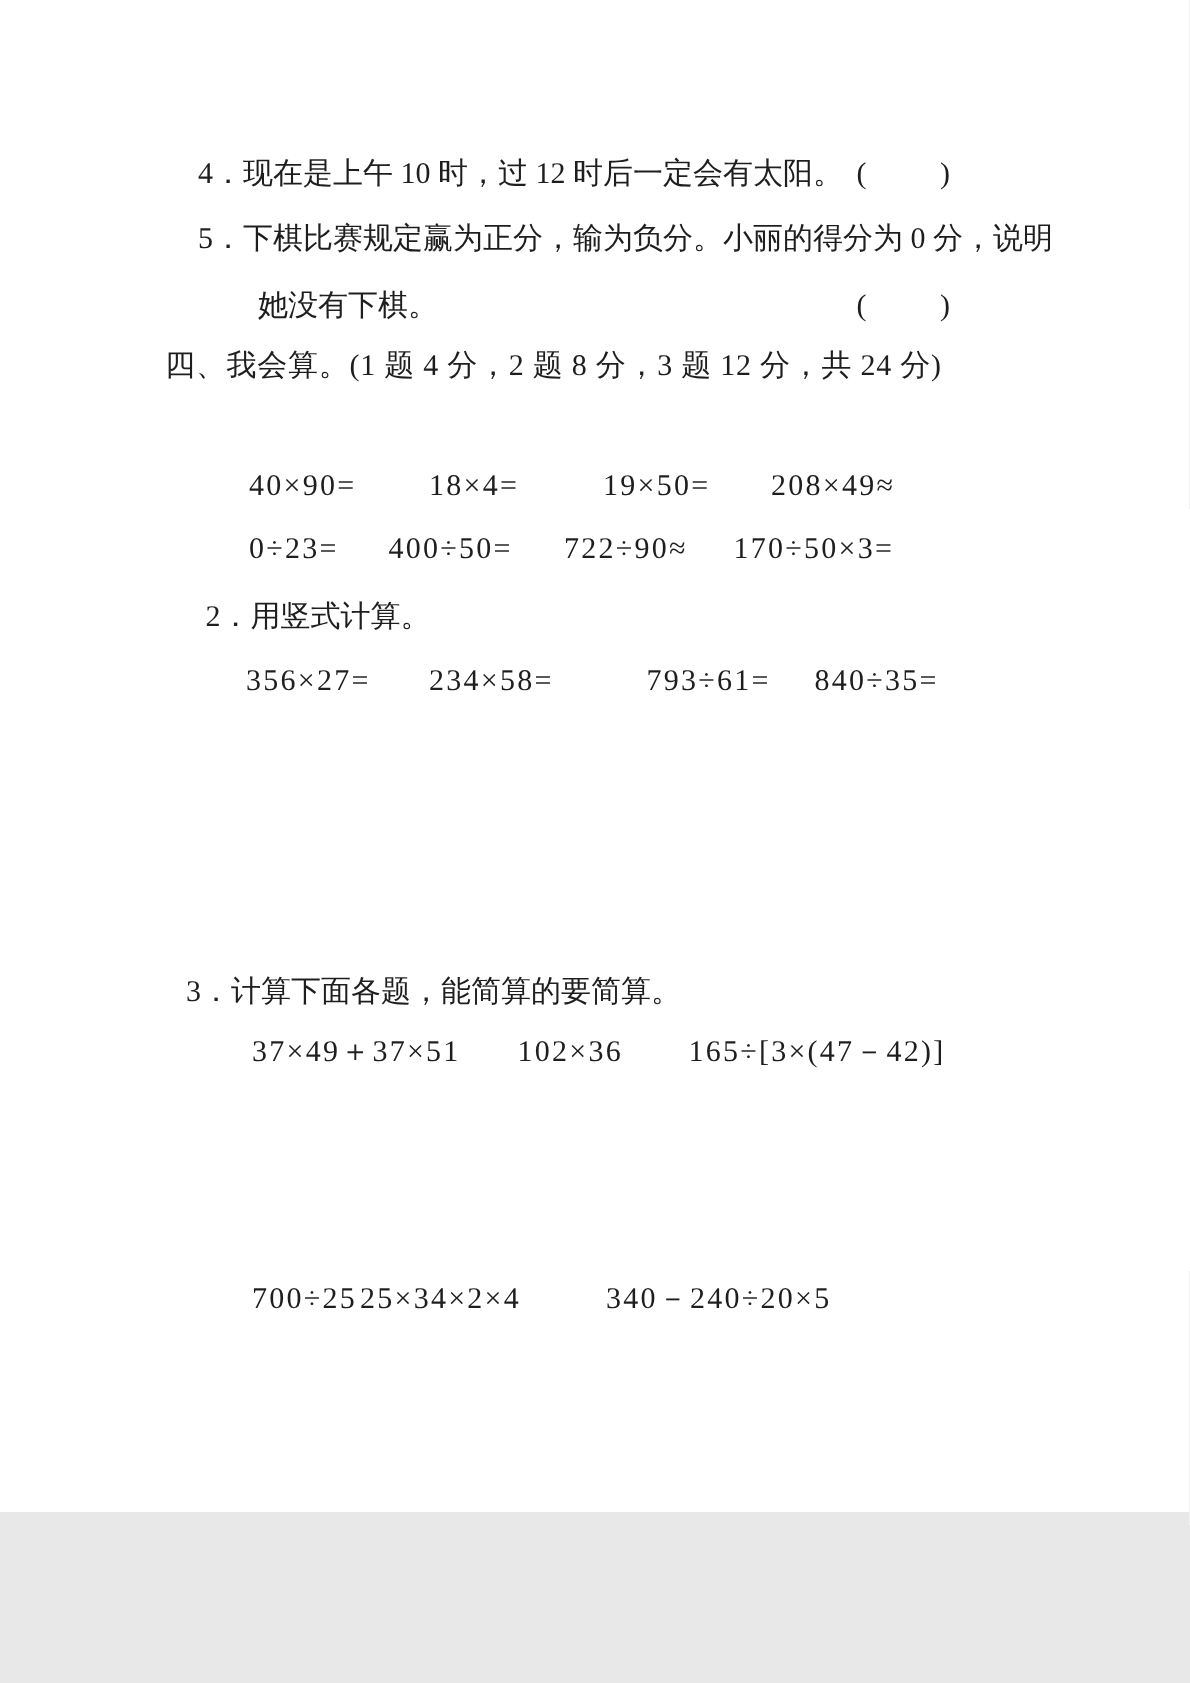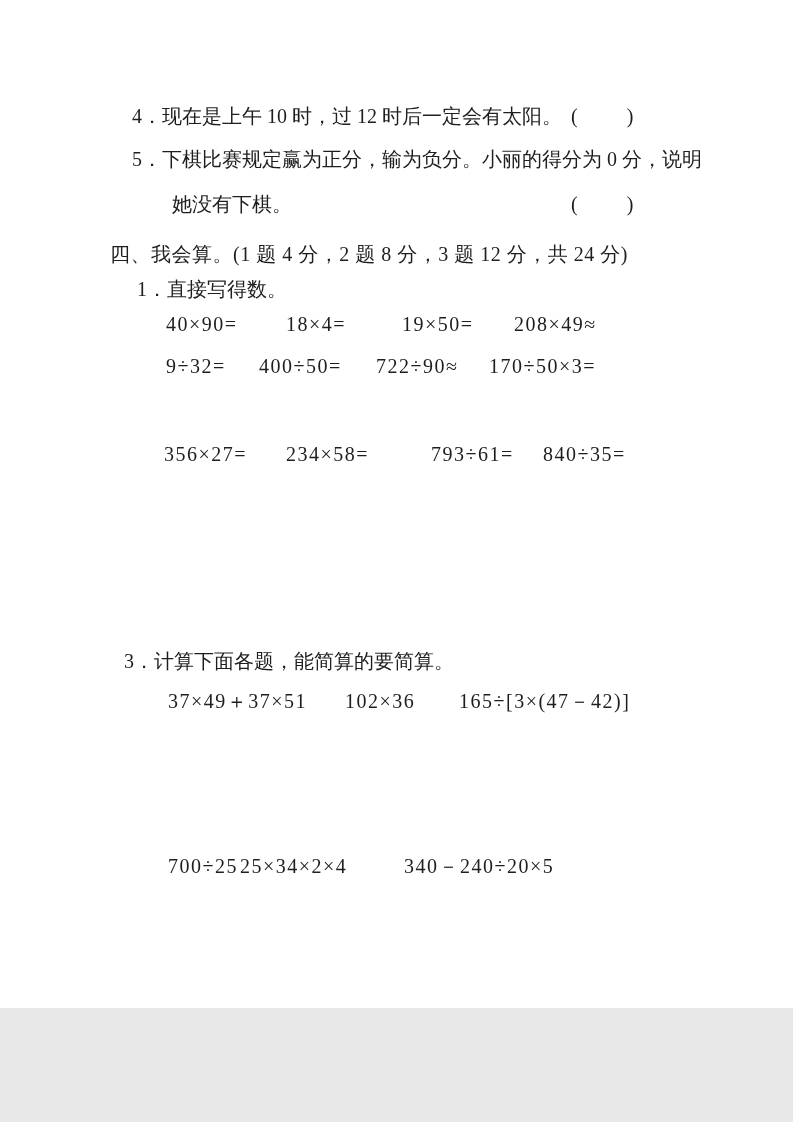--- a/index.html
+++ b/index.html
@@ -10,46 +10,46 @@
     background:#ffffff;
     font-family:"Liberation Serif","DejaVu Serif",serif;
     color:#1e1e1e;
     font-size:20px;
     line-height:24px;
     overflow:hidden;
   }
   .abs{position:absolute;white-space:pre;}
   .expr{letter-spacing:1.5px;}
   .paren{letter-spacing:3px;}
-  .heading{letter-spacing:0.5px;margin-top:10px;}
+  .heading{letter-spacing:0.5px;}
 </style>
 </head>
 <body>
 
 <div class="page">
 
   <div class="abs" style="left:132px;top:104px"><span>4．</span><span>现在是上午 10 时，过 12 时后一定会有太阳。</span></div>
   <div class="abs paren" style="left:571px;top:104px">(　　)</div>
 
   <div class="abs" style="left:132px;top:147px"><span>5．</span><span>下棋比赛规定赢为正分，输为负分。小丽的得分为 0 分，说明</span></div>
   <div class="abs" style="left:172px;top:192px">她没有下棋。</div>
   <div class="abs paren" style="left:571px;top:192px">(　　)</div>
 
   <div class="abs heading" style="left:110px;top:232px">四、我会算。(1 题 4 分，2 题 8 分，3 题 12 分，共 24 分)</div>
 
-  <div class="abs" style="left:137px;top:277px">1．直接写得数。</div>
   <div class="abs expr" style="left:166px;top:312px">40×90=</div>
   <div class="abs expr" style="left:286px;top:312px">18×4=</div>
   <div class="abs expr" style="left:402px;top:312px">19×50=</div>
   <div class="abs expr" style="left:514px;top:312px">208×49≈</div>
-  <div class="abs expr" style="left:166px;top:354px">9÷32=</div>
+  <div class="abs expr" style="left:166px;top:354px">0÷23=</div>
   <div class="abs expr" style="left:259px;top:354px">400÷50=</div>
   <div class="abs expr" style="left:376px;top:354px">722÷90≈</div>
   <div class="abs expr" style="left:489px;top:354px">170÷50×3=</div>
 
+  <div class="abs" style="left:137px;top:399px">2．用竖式计算。</div>
   <div class="abs expr" style="left:164px;top:442px">356×27=</div>
   <div class="abs expr" style="left:286px;top:442px">234×58=</div>
   <div class="abs expr" style="left:431px;top:442px">793÷61=</div>
   <div class="abs expr" style="left:543px;top:442px">840÷35=</div>
 
   <div class="abs" style="left:124px;top:649px">3．计算下面各题，能简算的要简算。</div>
   <div class="abs expr" style="left:168px;top:689px">37×49＋37×51</div>
   <div class="abs expr" style="left:345px;top:689px">102×36</div>
   <div class="abs expr" style="left:459px;top:689px">165÷[3×(47－42)]</div>
   <div class="abs expr" style="left:168px;top:854px">700÷25</div>

